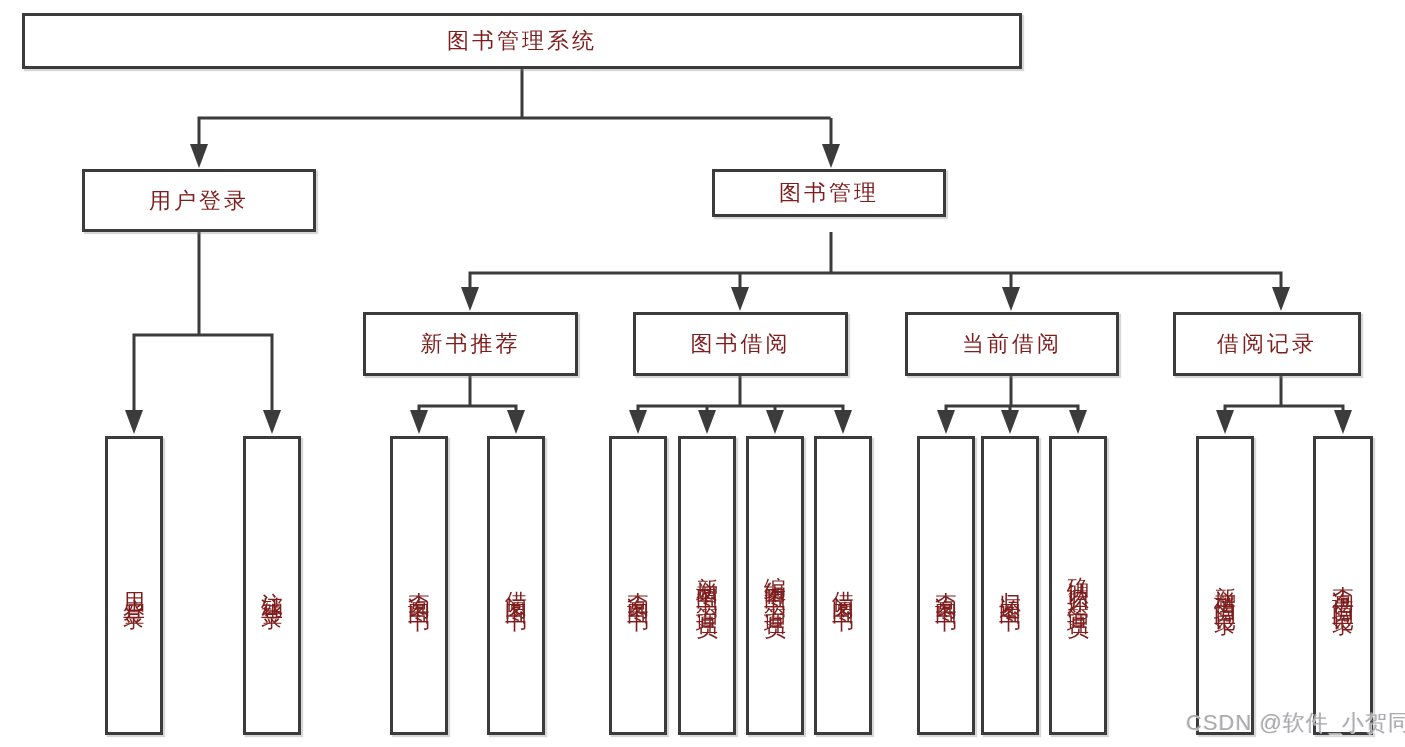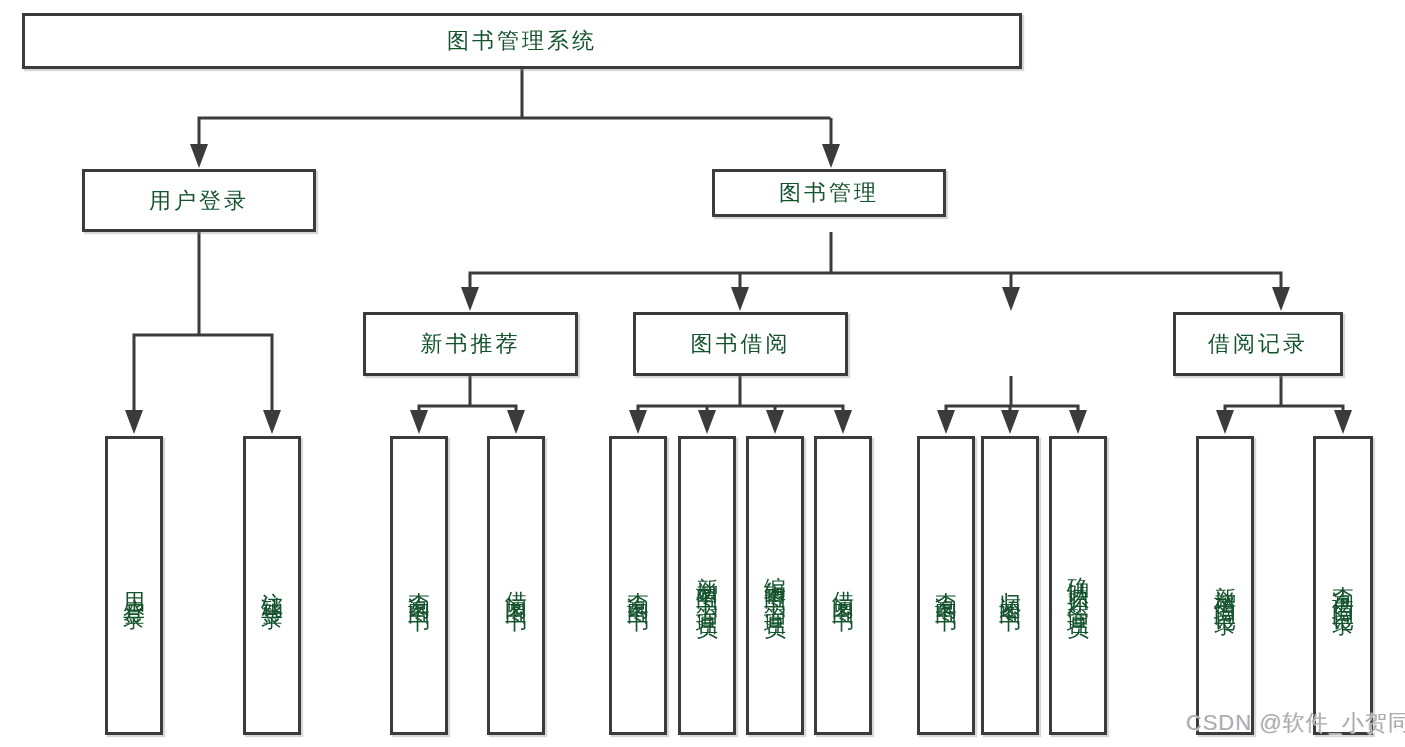--- a/index.html
+++ b/index.html
@@ -17,21 +17,21 @@
     box-sizing: border-box;
     background: #ffffff;
     border: 3px solid #3b3b3b;
     display: flex;
     align-items: center;
     justify-content: center;
     z-index: 2;
     box-shadow: 2px 2px 1px rgba(140,140,140,0.35);
   }
   .node span {
-    color: #14532d;
+    color: #7f1d1d;
     font-size: 22px;
     letter-spacing: 3px;
     white-space: nowrap;
     line-height: 1;
   }
   .node.v span {
     writing-mode: vertical-rl;
     text-orientation: mixed;
     letter-spacing: 6px;
     font-size: 22px;
@@ -90,21 +90,24 @@
   <div class="node h" style="left:712px; top:169px; width:234px; height:48px">
     <span>图书管理</span>
   </div>
 
   <div class="node h" style="left:633px; top:312px; width:215px; height:64px">
     <span>图书借阅</span>
   </div>
   <div class="node h" style="left:363px; top:312px; width:215px; height:64px">
     <span>新书推荐</span>
   </div>
-  <div class="node h" style="left:1173px; top:312px; width:170px; height:64px">
+  <div class="node h" style="left:905px; top:312px; width:214px; height:64px">
+    <span>当前借阅</span>
+  </div>
+  <div class="node h" style="left:1173px; top:312px; width:188px; height:64px">
     <span>借阅记录</span>
   </div>
 
   <div class="node v" style="left:105px; top:436px; width:58px; height:299px">
     <span>用户登录</span>
   </div>
   <div class="node v" style="left:243px; top:436px; width:58px; height:299px">
     <span>注销登录</span>
   </div>
 

